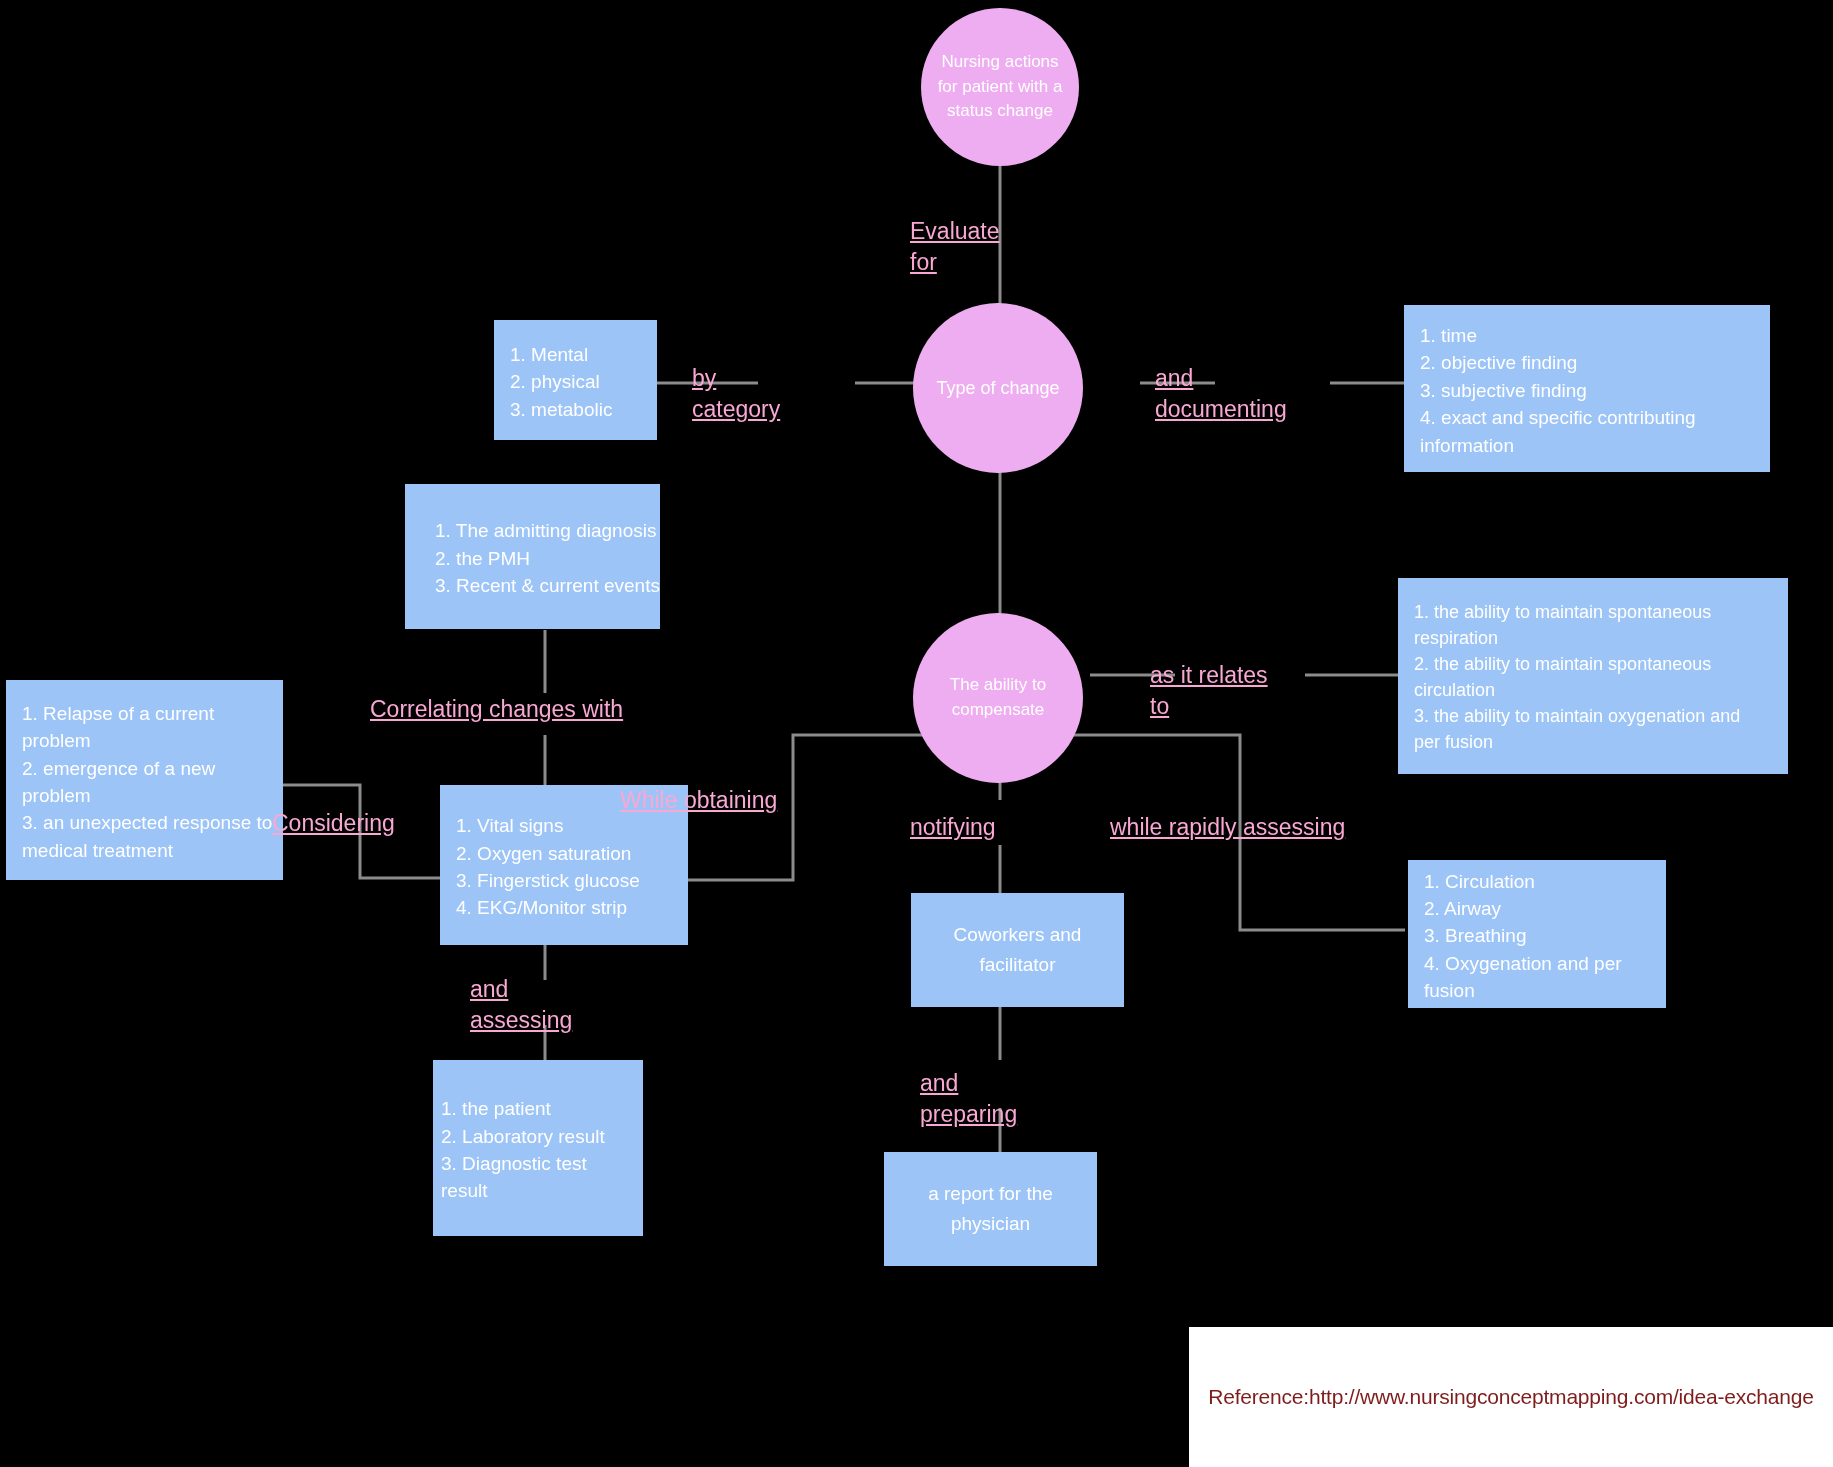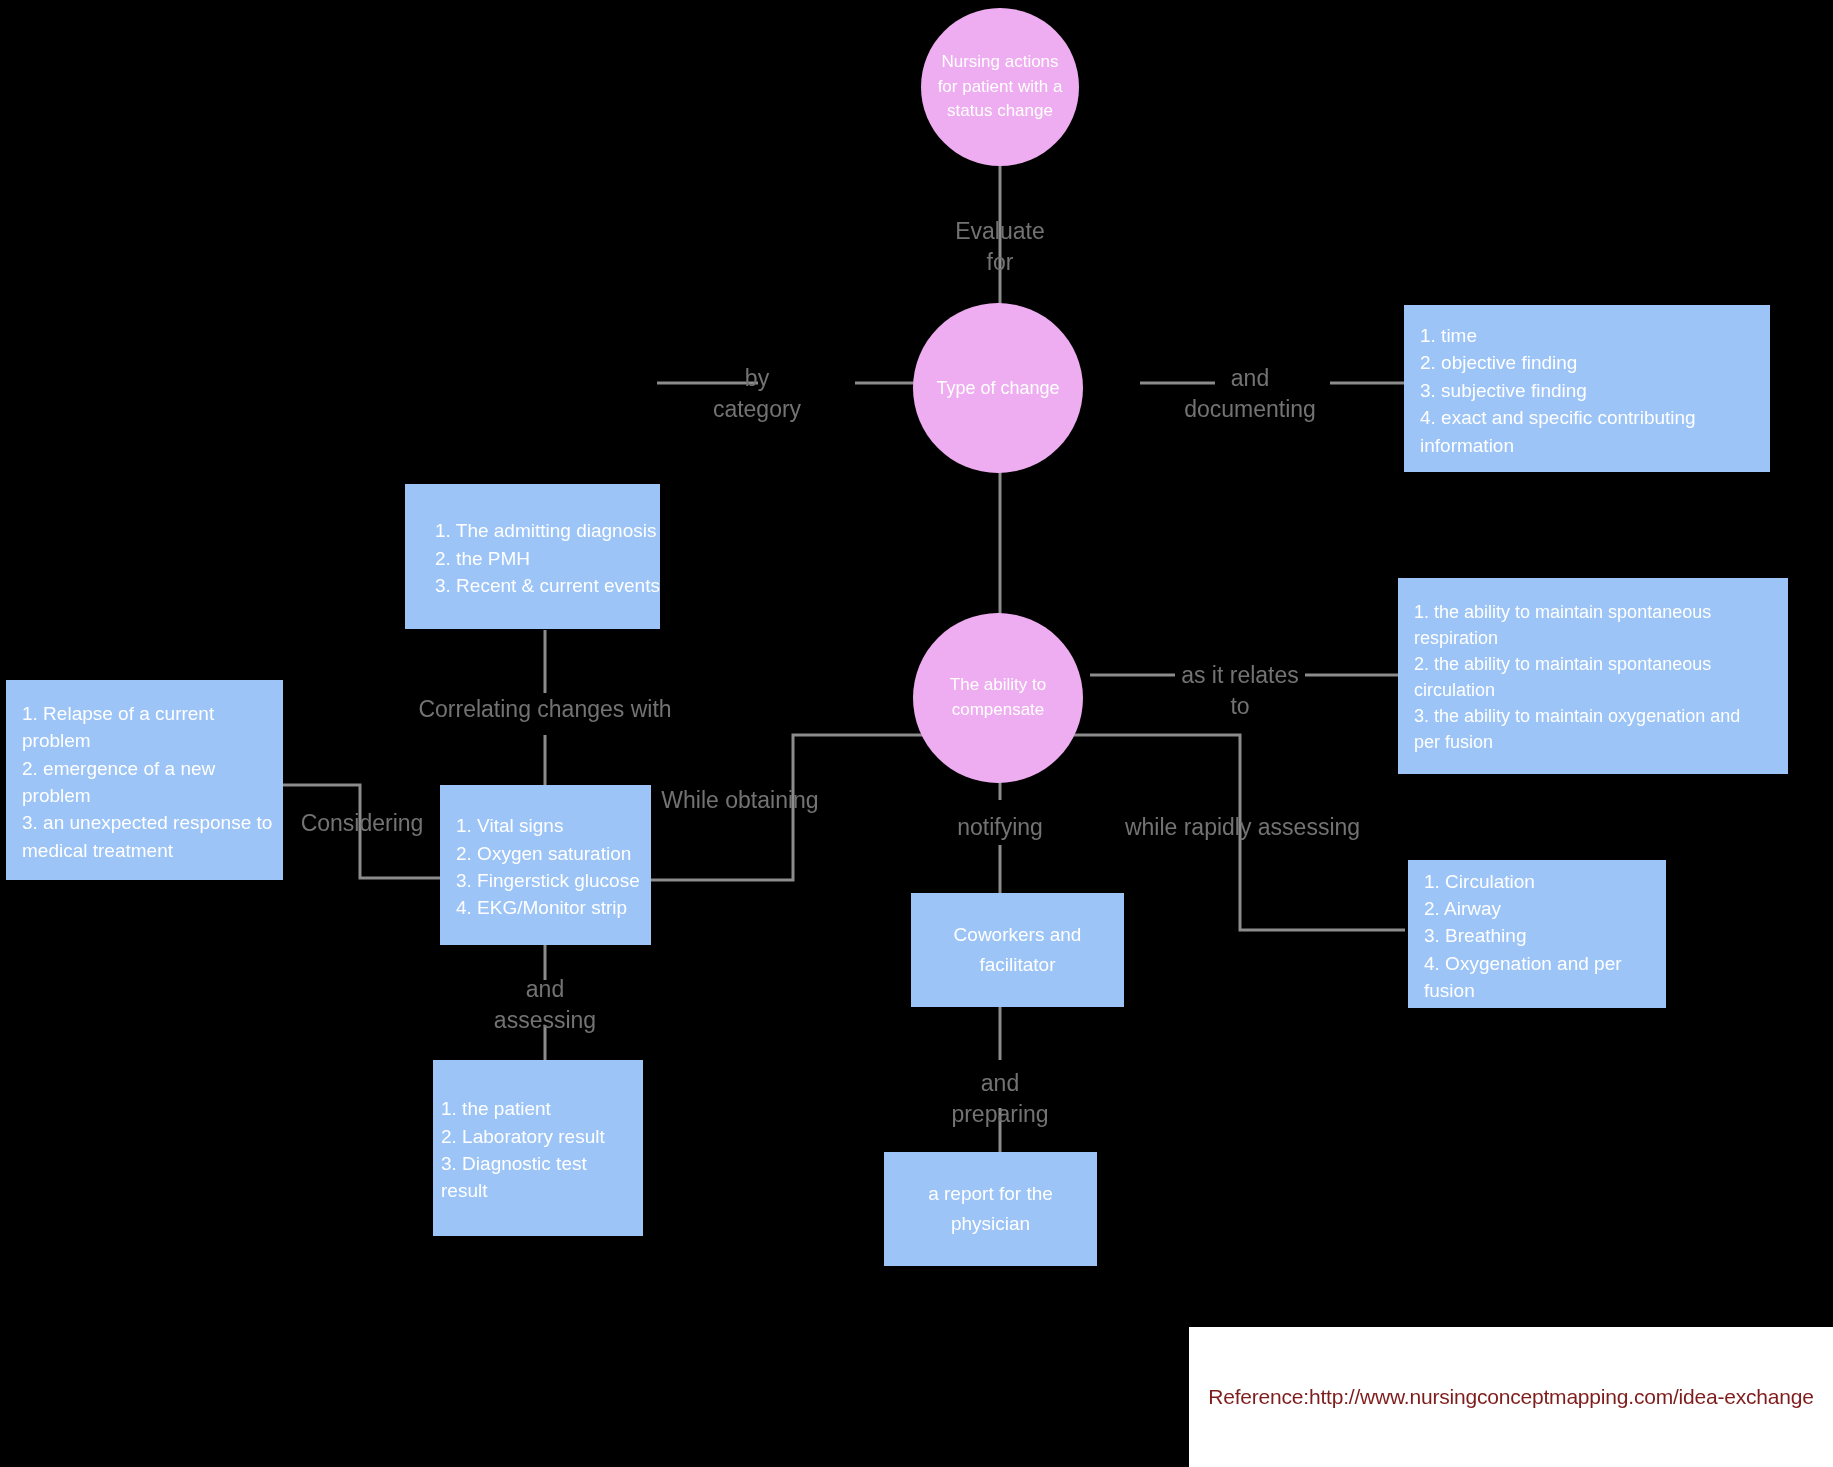--- a/index.html
+++ b/index.html
@@ -63,25 +63,26 @@
     text-align: center;
     flex-direction: column;
     line-height: 1.6;
     margin-left: 16px;
   }
   .box-center .ln {
     display: block;
   }
   .edge-label {
     position: absolute;
-    color: #737373;
-    text-align: center;
+    color: #f9a8d4;
+    text-align: left;
     line-height: 1.35;
     white-space: pre-line;
     pointer-events: none;
+    text-decoration: underline;
   }
   .ref-plate {
     position: absolute;
     background: #ffffff;
     display: flex;
     align-items: center;
     justify-content: center;
   }
   .ref-plate span {
     color: #7f1d1d;
@@ -138,20 +139,25 @@
 
   <div class="node circle" style="left:913px; top:303px; width:170px; height:170px; font-size:18px;">
     <span class="ln">Type of change</span>
   </div>
 
   <div class="node circle" style="left:913px; top:613px; width:170px; height:170px; font-size:17px;">
     <span class="ln">The ability to</span>
     <span class="ln">compensate</span>
   </div>
 
+  <div class="node box box-list" style="left:494px; top:320px; width:163px; height:120px; font-size:19px;">
+    <span class="ln">1. Mental</span>
+    <span class="ln">2. physical</span>
+    <span class="ln">3. metabolic</span>
+  </div>
 
   <div class="node box box-list" style="left:1404px; top:305px; width:366px; height:167px; font-size:19px;">
     <span class="ln">1. time</span>
     <span class="ln">2. objective finding</span>
     <span class="ln">3.  subjective finding</span>
     <span class="ln">4. exact and specific contributing</span>
     <span class="ln">information</span>
   </div>
 
   <div class="node box box-list" style="left:405px; top:484px; width:255px; height:145px; font-size:19px;padding-left:30px;">
@@ -162,21 +168,21 @@
 
   <div class="node box box-list" style="left:6px; top:680px; width:277px; height:200px; font-size:19px;">
     <span class="ln">1. Relapse of a current</span>
     <span class="ln">problem</span>
     <span class="ln">2.  emergence of a new</span>
     <span class="ln">problem</span>
     <span class="ln">3. an unexpected response to</span>
     <span class="ln">medical treatment</span>
   </div>
 
-  <div class="node box box-list" style="left:440px; top:785px; width:211px; height:160px; font-size:19px;">
+  <div class="node box box-list" style="left:440px; top:785px; width:248px; height:160px; font-size:19px;">
     <span class="ln">1. Vital signs</span>
     <span class="ln">2. Oxygen saturation</span>
     <span class="ln">3. Fingerstick glucose</span>
     <span class="ln">4. EKG/Monitor strip</span>
   </div>
 
   <div class="node box box-list" style="left:433px; top:1060px; width:210px; height:176px; font-size:19px;padding-left:8px;">
     <span class="ln">1. the patient</span>
     <span class="ln">2. Laboratory result</span>
     <span class="ln">3. Diagnostic test</span>

